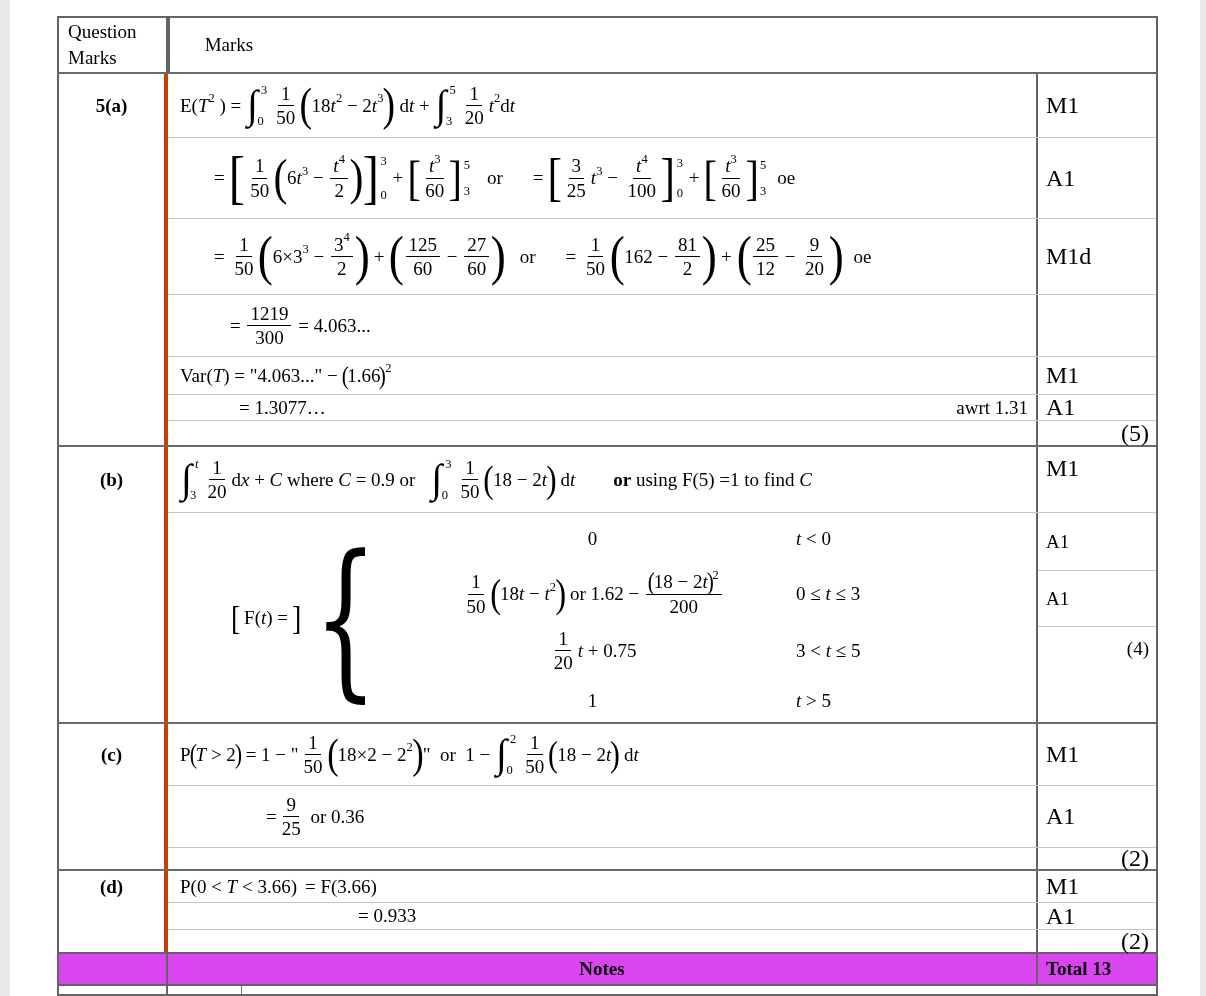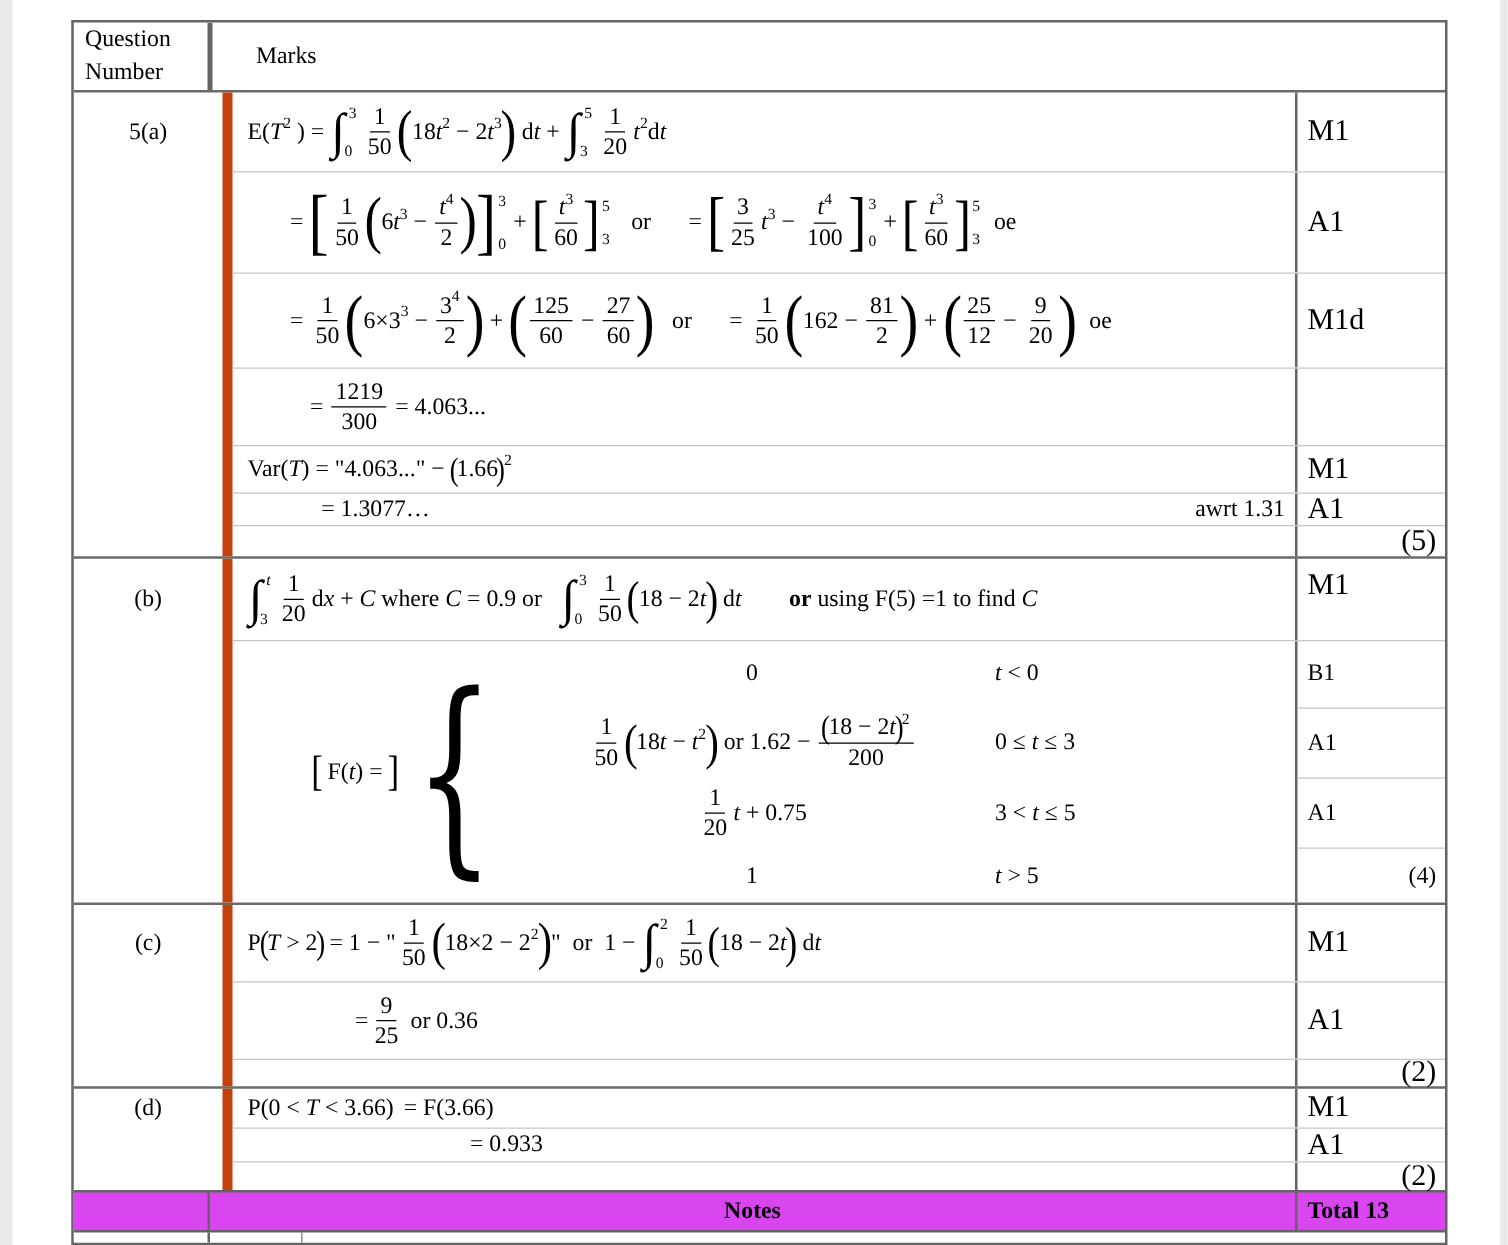--- a/index.html
+++ b/index.html
@@ -4,21 +4,21 @@
 <style>
   html,body{margin:0;padding:0;}
   body{width:1206px;height:996px;position:relative;background:#e9e9e9;overflow:hidden;
        font-family:"Liberation Serif","DejaVu Serif",serif;color:#000;}
   .sheet{position:absolute;left:10px;top:0;width:1190px;height:996px;background:#ffffff;}
   .mstable{position:absolute;left:47px;top:16px;width:1101px;height:980px;box-sizing:border-box;
            border:2px solid #646464;background:#fff;overflow:hidden;}
   
   .head{display:flex;height:54px;}
   .part{display:flex;border-top:2px solid #6a6a6a;}
-  .qcol{width:127px;flex-shrink:0;border-right:8px solid #c2410c;box-sizing:border-box;}
+  .qcol{width:109px;flex-shrink:0;border-right:4px solid #c2410c;box-sizing:border-box;font-weight:bold;}
   .qlabel{display:flex;align-items:center;justify-content:center;font-size:19px;}
   .pbody{flex:1;display:flex;flex-direction:column;min-width:0;}
   .subrow{display:flex;box-sizing:border-box;}
   .subrow + .subrow{border-top:1px solid #c6c6c6;}
   .scell{flex:1;display:flex;align-items:center;box-sizing:border-box;min-width:0;}
   .mcell{width:120px;flex-shrink:0;border-left:2px solid #646464;box-sizing:border-box;
          display:flex;align-items:center;padding-left:8px;font-size:24px;}
   .mnum{justify-content:flex-end;padding-right:7px;padding-left:0;}
   .mstack{width:120px;flex-shrink:0;border-left:2px solid #646464;box-sizing:border-box;
           display:flex;flex-direction:column;}
@@ -77,21 +77,21 @@
 <body>
 
 <div class="edge" style="left:0;width:10px;"></div>
 <div class="edge" style="right:0;width:6px;"></div>
 
 <div class="sheet">
   <div class="mstable">
 
     <div class="head">
       <div class="hq">Question
-Number</div>
+Marks</div>
       <div class="hm">Marks</div>
     </div>
 
     <div class="part">
       <div class="qcol">
         <div class="qlabel" style="height:63px">5(a)</div>
       </div>
       <div class="pbody">
         <div class="subrow" style="height:63px">
           <div class="scell" style="padding-left:12px">
@@ -167,21 +167,20 @@
                   <span class="math casecond"><span class="mt">3 &lt; </span><span class="mv">t</span><span class="mt"> ≤ 5</span></span>
                 </div>
                 <div class="caserow" style="height:44px">
                   <span class="math caseval"><span class="mt">1</span></span>
                   <span class="math casecond"><span class="mv">t</span><span class="mt"> &gt; 5</span></span>
                 </div>
               </div>
             </div>
           </div>
           <div class="mstack">
-            <div class="mc" style="height:53px">B1</div>
             <div class="mc" style="height:57px">A1</div>
             <div class="mc" style="height:56px">A1</div>
             <div class="mc mnum" style="height:44px">(4)</div>
           </div>
         </div>
       </div>
     </div>
 
     <div class="part">
       <div class="qcol">

